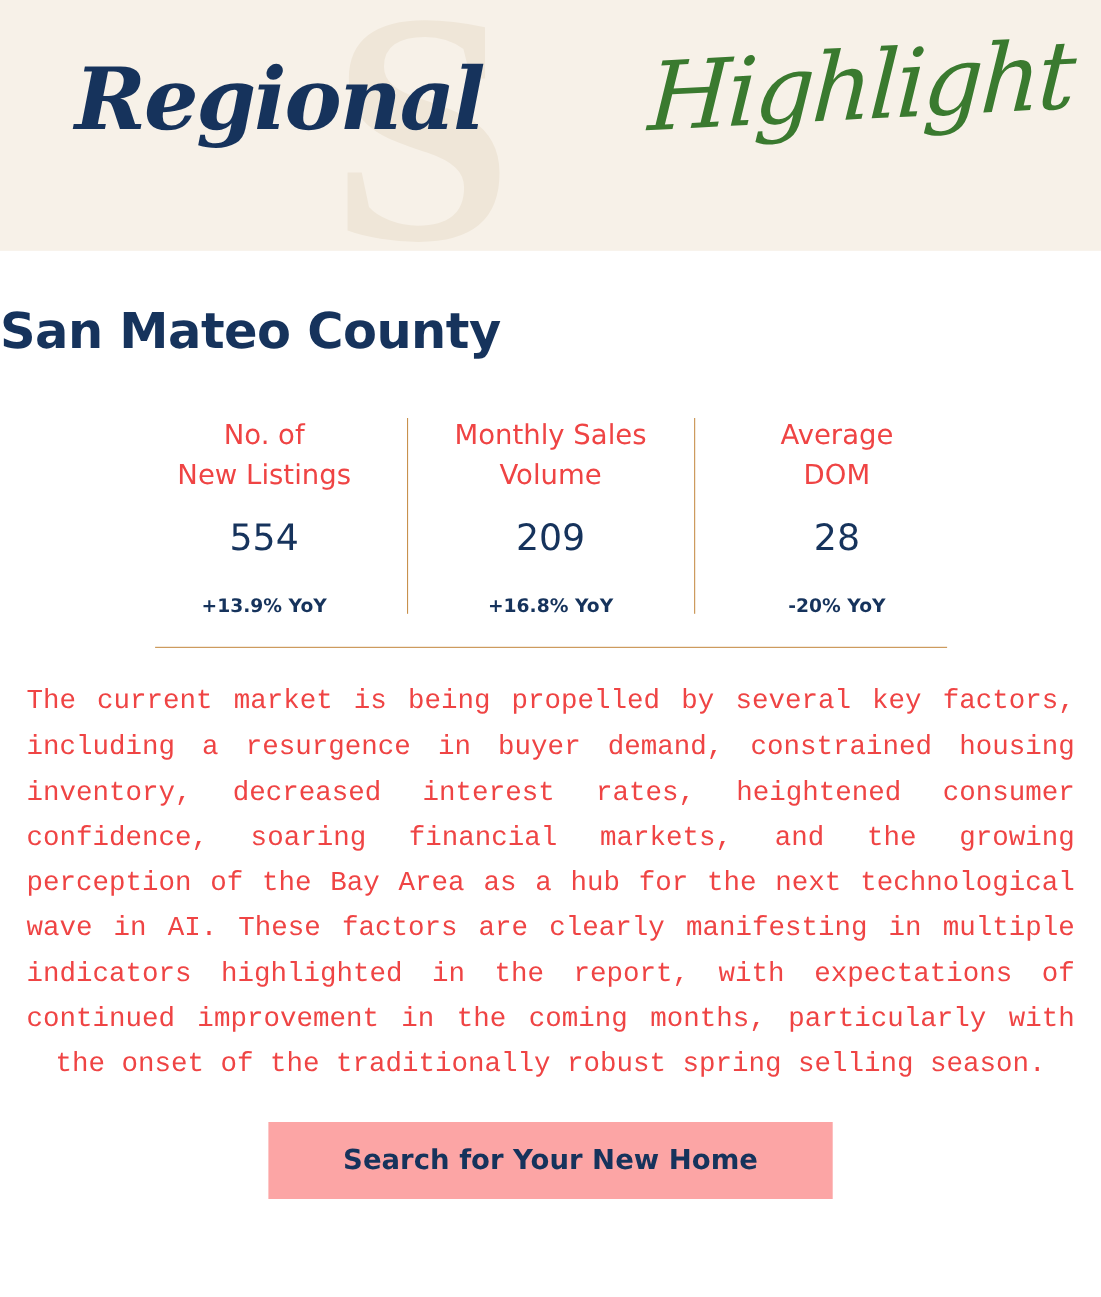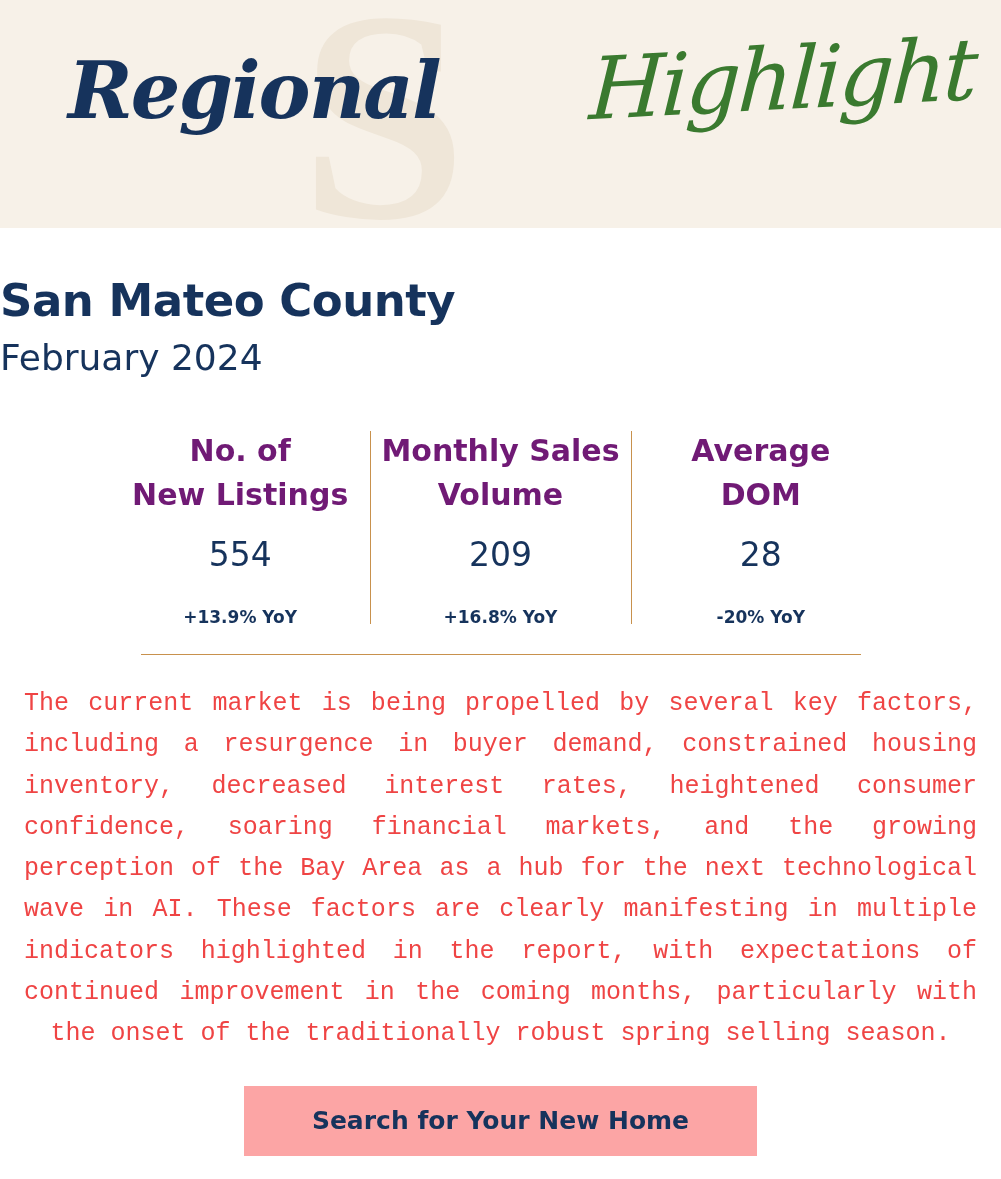--- a/index.html
+++ b/index.html
@@ -109,25 +109,24 @@
     content: "";
     position: absolute;
     left: 0;
     top: 2px;
     bottom: 2px;
     width: 1px;
     background: #c8914d;
   }
   .stat-label {
     font-family: "DejaVu Sans", sans-serif;
-    font-size: 30px;
-    color: #701a75;
+    font-size: 25px;
+    color: #ef4444;
     line-height: 1.45;
     white-space: pre-line;
-    font-weight: bold;
   }
   .stat-value {
     font-family: "DejaVu Sans", sans-serif;
     font-size: 33px;
     color: #16335c;
     margin-top: 22px;
     line-height: 1;
   }
   .stat-change {
     font-family: "DejaVu Sans", sans-serif;
@@ -182,21 +181,20 @@
 <div class="banner">
   <div class="banner-watermark">S</div>
   <div class="banner-inner">
     <div class="logo-regional">Regional</div>
     <div class="logo-highlight">Highlight</div>
   </div>
 </div>
 
 <div class="title-block">
   <div class="county-title">San Mateo County</div>
-  <div class="period-subtitle">February 2024</div>
 </div>
 
 <div class="stats-row">
   <div class="stat">
     <div class="stat-label">No. of
 New Listings</div>
     <div class="stat-value">554</div>
     <div class="stat-change">+13.9% YoY</div>
   </div>
   <div class="stat">

